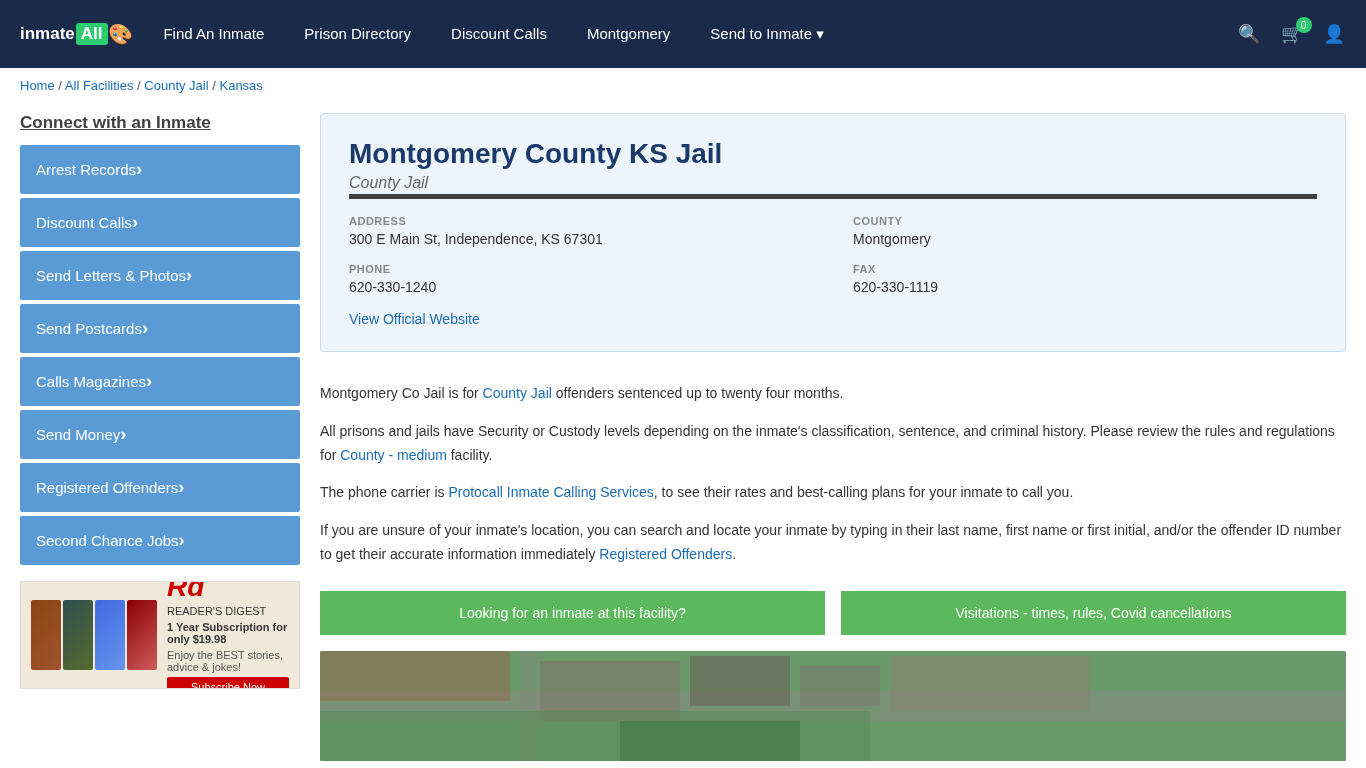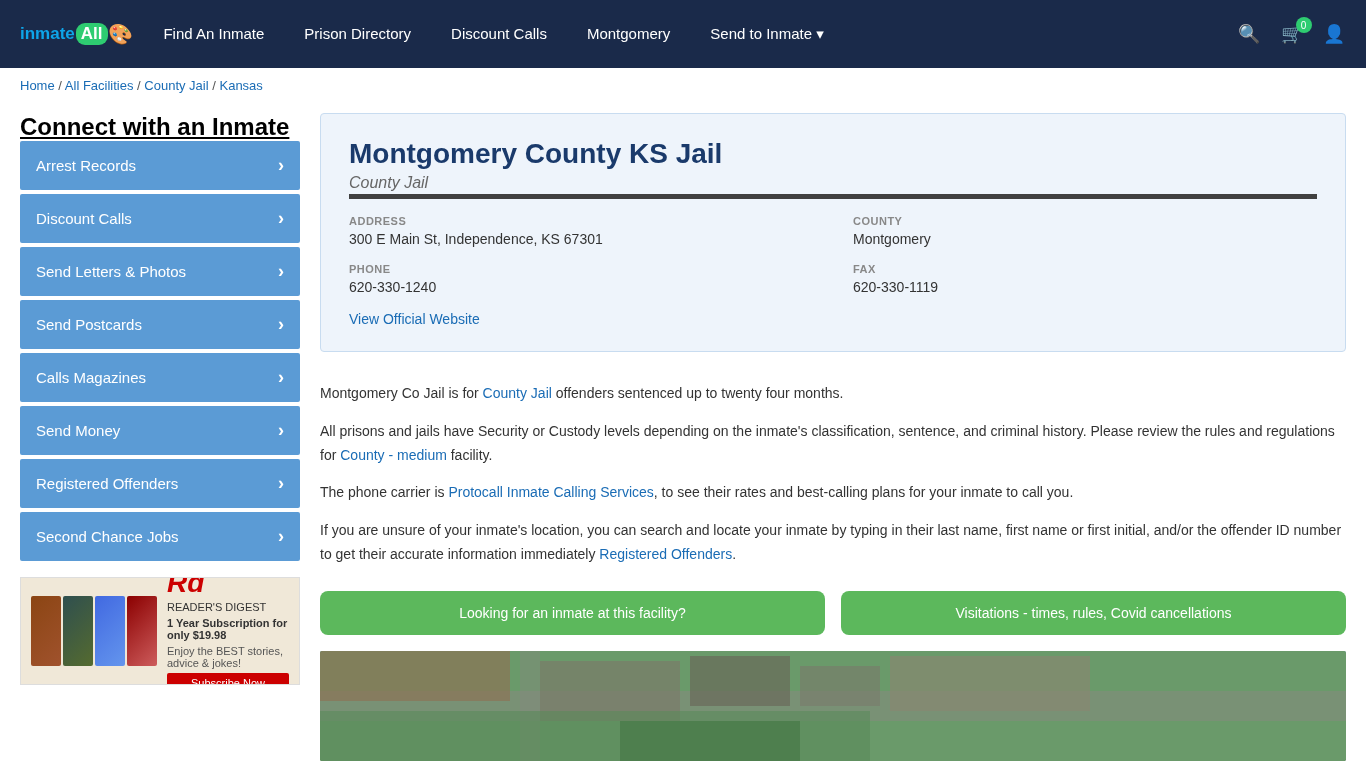--- a/index.html
+++ b/index.html
@@ -81,29 +81,29 @@
       gap: 20px;
       max-width: 1366px;
     }
 
     
     .sidebar {
       width: 280px;
       flex-shrink: 0;
     }
     .sidebar-title {
-      font-size: 24px;
+      font-size: 17px;
       font-weight: bold;
       text-decoration: underline;
-      color: #000000;
+      margin-bottom: 12px;
+      color: #404040;
     }
     .sidebar-item {
       display: flex;
       align-items: center;
-      justify-content: space-between;
       background: #5b9bd5;
       color: #fff;
       padding: 14px 16px;
       margin-bottom: 4px;
       cursor: pointer;
       font-size: 15px;
       font-weight: 500;
       border-radius: 2px;
     }
     .sidebar-item .chevron {
@@ -239,21 +239,21 @@
       margin-bottom: 16px;
       flex-wrap: wrap;
     }
     .btn-green {
       background: #5cb85c;
       color: #fff;
       border: none;
       padding: 14px 20px;
       font-size: 14px;
       font-weight: 500;
-      border-radius: 8px;
+      border-radius: 0;
       cursor: pointer;
       flex: 1;
       min-width: 200px;
     }
 
     
     .aerial-image {
       width: 100%;
       height: 110px;
       background: linear-gradient(180deg, #7a9cb8 0%, #5a7a5a 40%, #4a6a4a 100%);
@@ -268,22 +268,22 @@
       align-items: center;
       gap: 0px;
     }
   </style>
 </head>
 <body>
 
 <nav>
   <div class="nav-logo">
     <div class="logo-icon">
-      <span style="color:#0ea5e9;font-size:17px;font-weight:bold;">inmate</span>
-      <span style="color:#fff;font-size:17px;font-weight:bold;background:#2ecc71;padding:1px 5px;border-radius:9px;margin:0 1px;">All</span>
+      <span style="color:#ffffff;font-size:17px;font-weight:bold;">inmate</span>
+      <span style="color:#fff;font-size:17px;font-weight:bold;background:#2ecc71;padding:1px 5px;border-radius:3px;margin:0 1px;">All</span>
       <span style="font-size:20px;">🎨</span>
     </div>
   </div>
   <div class="nav-links">
     <a class="nav-link">Find An Inmate</a>
     <a class="nav-link">Prison Directory</a>
     <a class="nav-link">Discount Calls</a>
     <a class="nav-link">Montgomery</a>
     <a class="nav-link send-to-inmate-btn">Send to Inmate ▾</a>
   </div>

